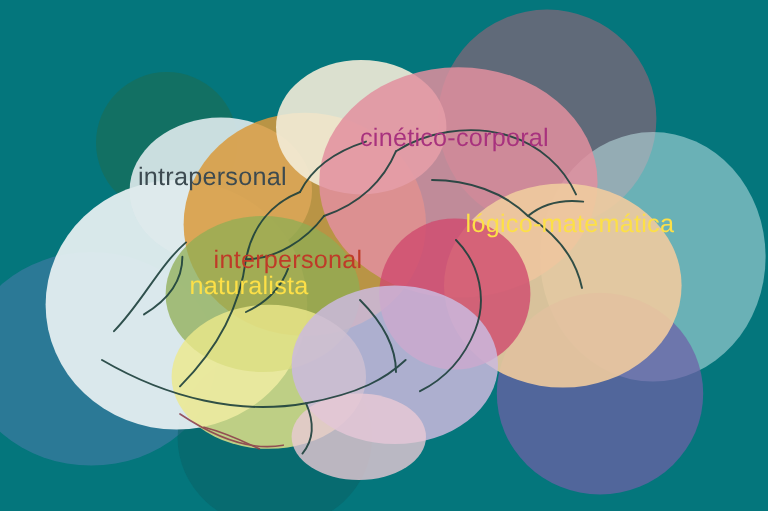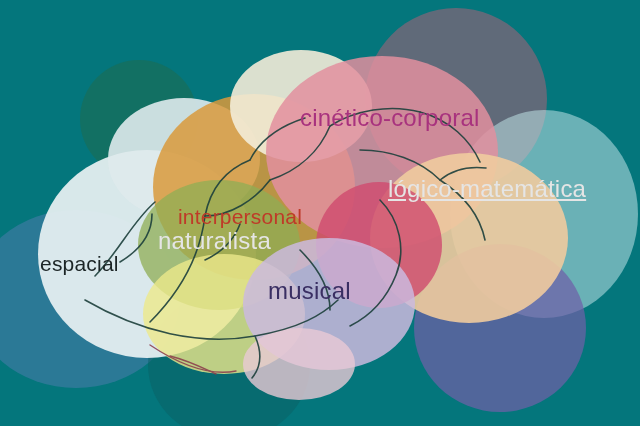--- a/index.html
+++ b/index.html
@@ -30,21 +30,21 @@
   #b-magenta {left:316px;top:182px;width:126px;height:126px;background:#cf4a6e;opacity:.8;}
   #b-greenr  {left:138px;top:180px;width:162px;height:130px;background:#8fae54;opacity:.75;}
   #b-yellow  {left:143px;top:254px;width:162px;height:120px;background:#ece98b;opacity:.8;}
   #b-lav     {left:243px;top:238px;width:172px;height:132px;background:#cbbade;opacity:.85;}
   #b-pinklt  {left:243px;top:328px;width:112px;height:72px;background:#e8c9d4;opacity:.8;}
 
   #branches{position:absolute;left:0;top:0;pointer-events:none;}
 
   .lbl{
     position:absolute;
-    font-size:24px;
+    font-size:21px;
     white-space:nowrap;
     pointer-events:none;
     letter-spacing:.2px;
   }
   #lbl-espacial        {left:40px; top:252px;font-size:21px;}
   #lbl-intrapersonal   {left:115px;top:136px;}
   #lbl-interpersonal   {left:178px;top:186px;font-size:21px;margin-top:19px;}
   #lbl-naturalista     {left:158px;top:227px;}
   #lbl-cinetico        {left:300px;top:104px;}
   #lbl-logico          {left:388px;top:175px;}
@@ -92,20 +92,19 @@
       <path d="M440,180 C452,170 468,166 486,168"></path>
       <path d="M205,260 C222,252 234,240 240,224"></path>
       <path d="M255,336 C262,352 262,366 252,378"></path>
     </g>
     <g fill="none" stroke="#8a3a4a" stroke-width="1.4" stroke-linecap="round" opacity="0.85">
       <path d="M150,345 C180,365 210,376 236,371"></path>
       <path d="M170,356 C190,361 205,369 216,374"></path>
     </g>
   </svg>
 
-  <span class="lbl" id="lbl-espacial" style="color: rgb(28, 37, 38);">espacial</span>
+  <span class="lbl" id="lbl-intrapersonal" style="color: rgb(60, 74, 80);">intrapersonal</span>
   <span class="lbl" id="lbl-interpersonal" style="color: rgb(191, 58, 40);">interpersonal</span>
-  <span class="lbl" id="lbl-naturalista" style="color: #e5e5e5;">naturalista</span>
+  <span class="lbl" id="lbl-naturalista" style="color: #fde047;">naturalista</span>
   <span class="lbl" id="lbl-cinetico" style="color: rgb(168, 50, 126);">cinético-corporal</span>
-  <span class="lbl" id="lbl-logico" style="color: #e5e5e5; text-decoration: underline;">lógico-matemática</span>
-  <span class="lbl" id="lbl-musical" style="color: rgb(58, 47, 99);">musical</span>
+  <span class="lbl" id="lbl-logico" style="color: #fde047;">lógico-matemática</span>
 
 </div>
 
 </body></html>

